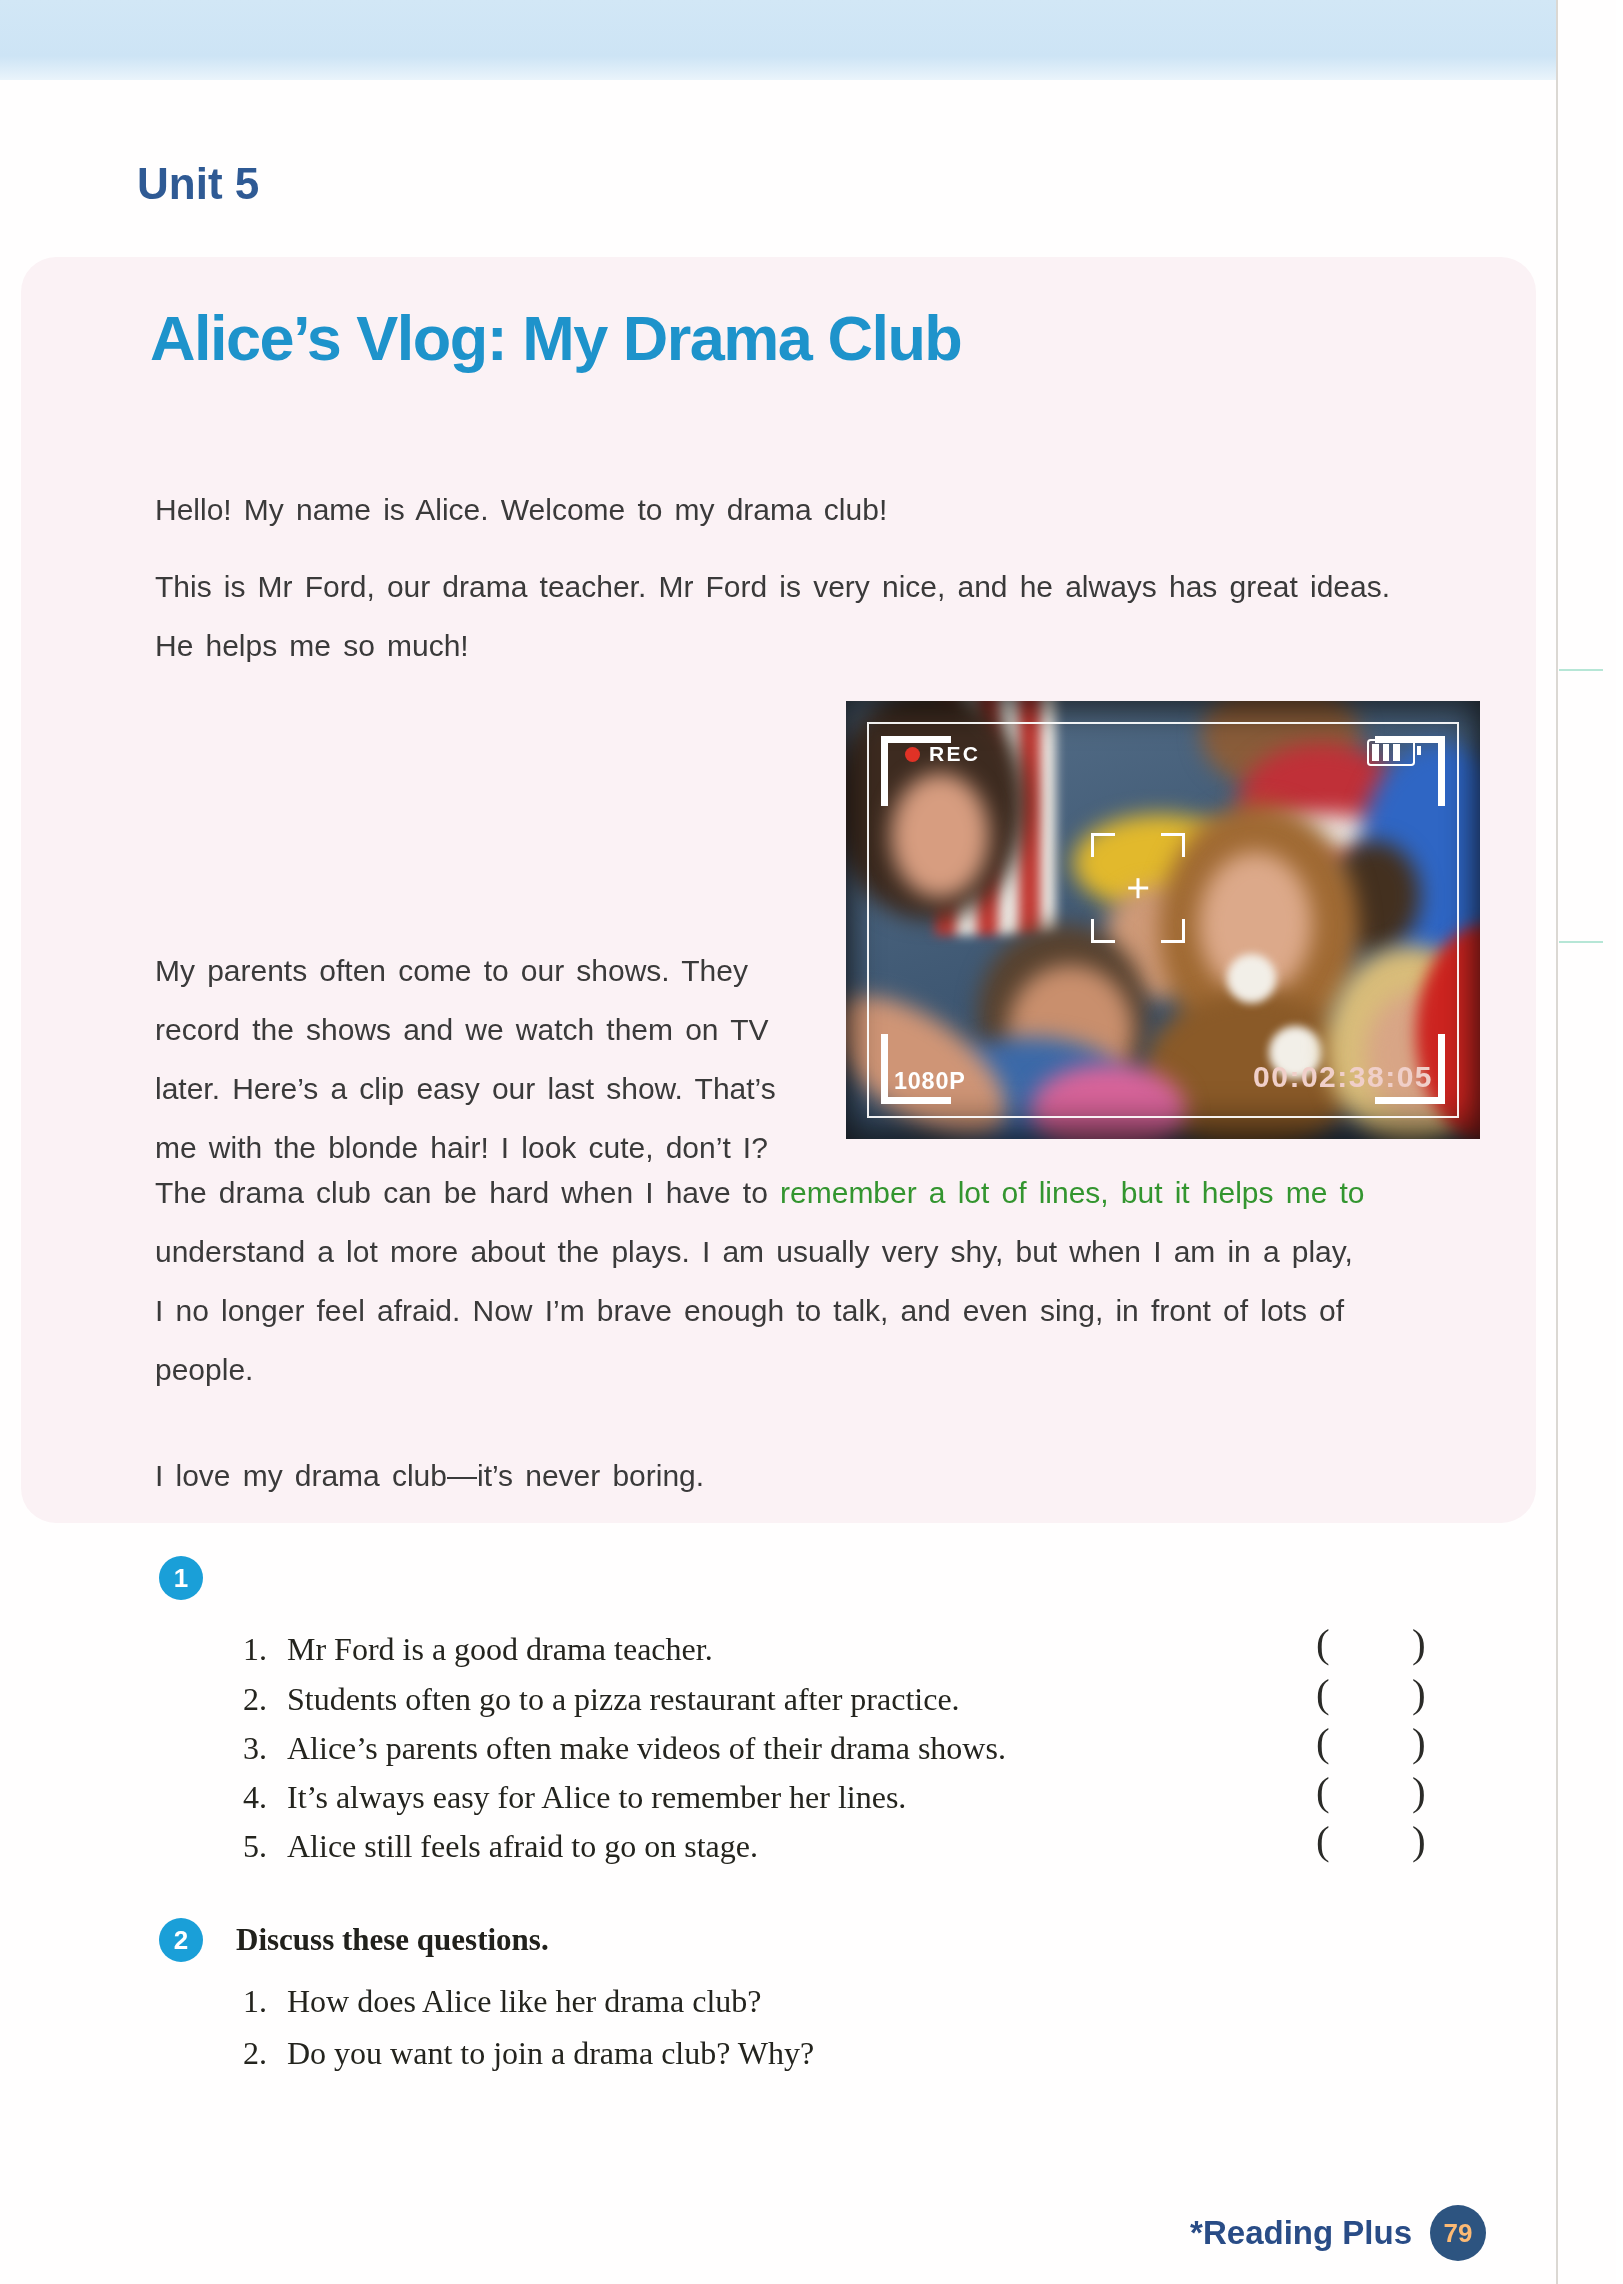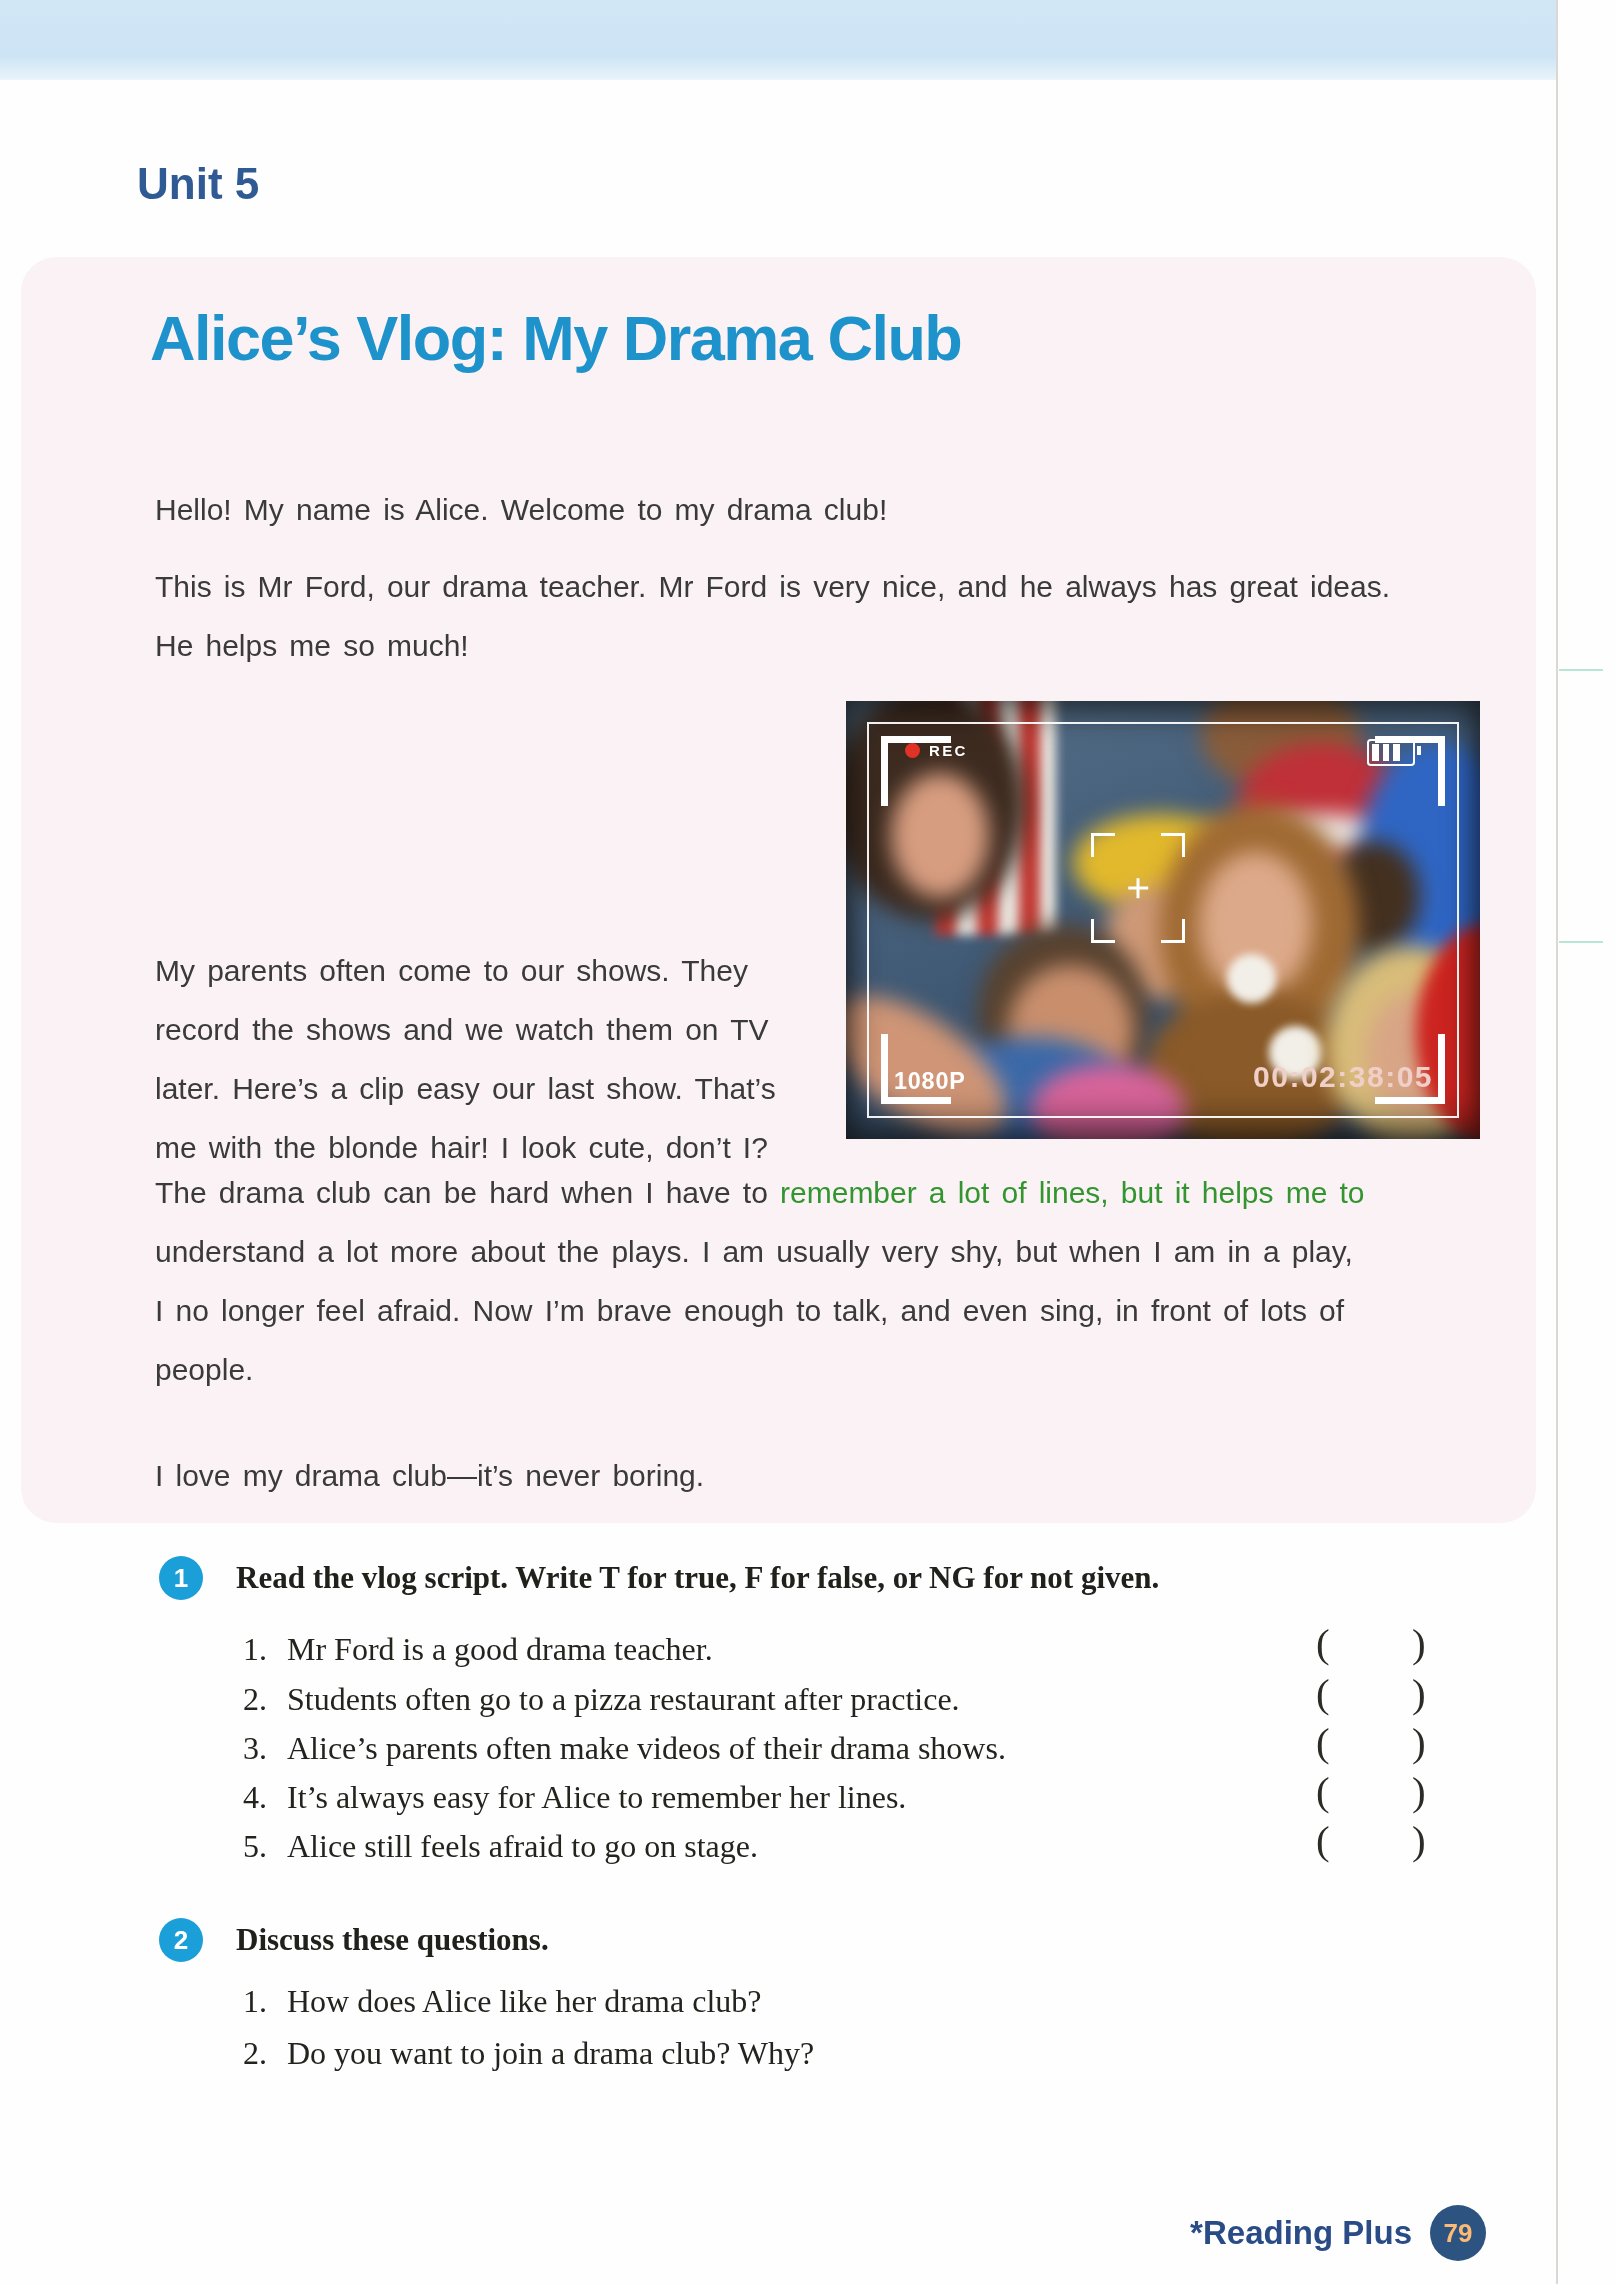--- a/index.html
+++ b/index.html
@@ -36,21 +36,21 @@
            box-shadow:inset 0 13.6px 30px rgba(10,8,6,.55), inset 0 -16.6px 35px rgba(10,8,6,.6);}
   .vf-frame{position:absolute;left:21px;top:21px;right:21px;bottom:21px;
             border:2.3px solid rgba(255,255,255,.93);}
   .cb{position:absolute;width:63px;height:63px;}
   .cb.tl{left:35px;top:35px;border-left:7.6px solid #fff;border-top:7.6px solid #fff;}
   .cb.tr{right:35px;top:35px;border-right:7.6px solid #fff;border-top:7.6px solid #fff;}
   .cb.bl{left:35px;bottom:35px;border-left:7.6px solid #fff;border-bottom:7.6px solid #fff;}
   .cb.br{right:35px;bottom:35px;border-right:7.6px solid #fff;border-bottom:7.6px solid #fff;}
   .rec{position:absolute;left:59px;top:41px;display:flex;align-items:center;gap:9px;}
   .rec-dot{width:15px;height:15px;border-radius:50%;background:#e03226;}
-  .rec-label{color:#fff;font-weight:700;font-size:15px;letter-spacing:2.3px;text-align:center;}
+  .rec-label{color:#fff;font-weight:700;font-size:21px;letter-spacing:2.3px;text-align:center;}
   .battery{position:absolute;right:65px;top:38px;width:44px;height:22.7px;border:2.3px solid #fff;
            border-radius:3.8px;}
   .battery:after{content:"";position:absolute;right:-7.6px;top:5.3px;width:3.8px;height:9px;background:#fff;}
   .battery-bars{position:absolute;left:3px;top:3px;height:16.6px;width:29px;
            background:repeating-linear-gradient(90deg,#fff 0 6.8px,transparent 6.8px 10.6px);}
   .focus{position:absolute;left:245px;top:132px;width:94px;height:110px;}
   .fm{position:absolute;width:21px;height:21px;}
   .fm.tl{left:0;top:0;border-left:3px solid #fff;border-top:3px solid #fff;}
   .fm.tr{right:0;top:0;border-right:3px solid #fff;border-top:3px solid #fff;}
   .fm.bl{left:0;bottom:0;border-left:3px solid #fff;border-bottom:3px solid #fff;}
@@ -160,21 +160,20 @@
       <div class="fm br"></div>
       <div class="cross-h"></div>
       <div class="cross-v"></div>
     </div>
 
     <div class="res-label">1080P</div>
     <div class="timecode">00:02:38:05</div>
   </div>
 
   <div class="badge b1">1</div>
-  <div class="ex-head h1">Read the vlog script. Write T for true, F for false, or NG for not given.</div>
 
   <div class="tf-row" style="top:1628px;">
     <span class="tf-num">1.</span>
     <span class="tf-text">Mr Ford is a good drama teacher.</span>
     <span class="paren open">(</span>
     <span class="paren close">)</span>
   </div>
   <div class="tf-row" style="top:1678px;">
     <span class="tf-num">2.</span>
     <span class="tf-text">Students often go to a pizza restaurant after practice.</span>

